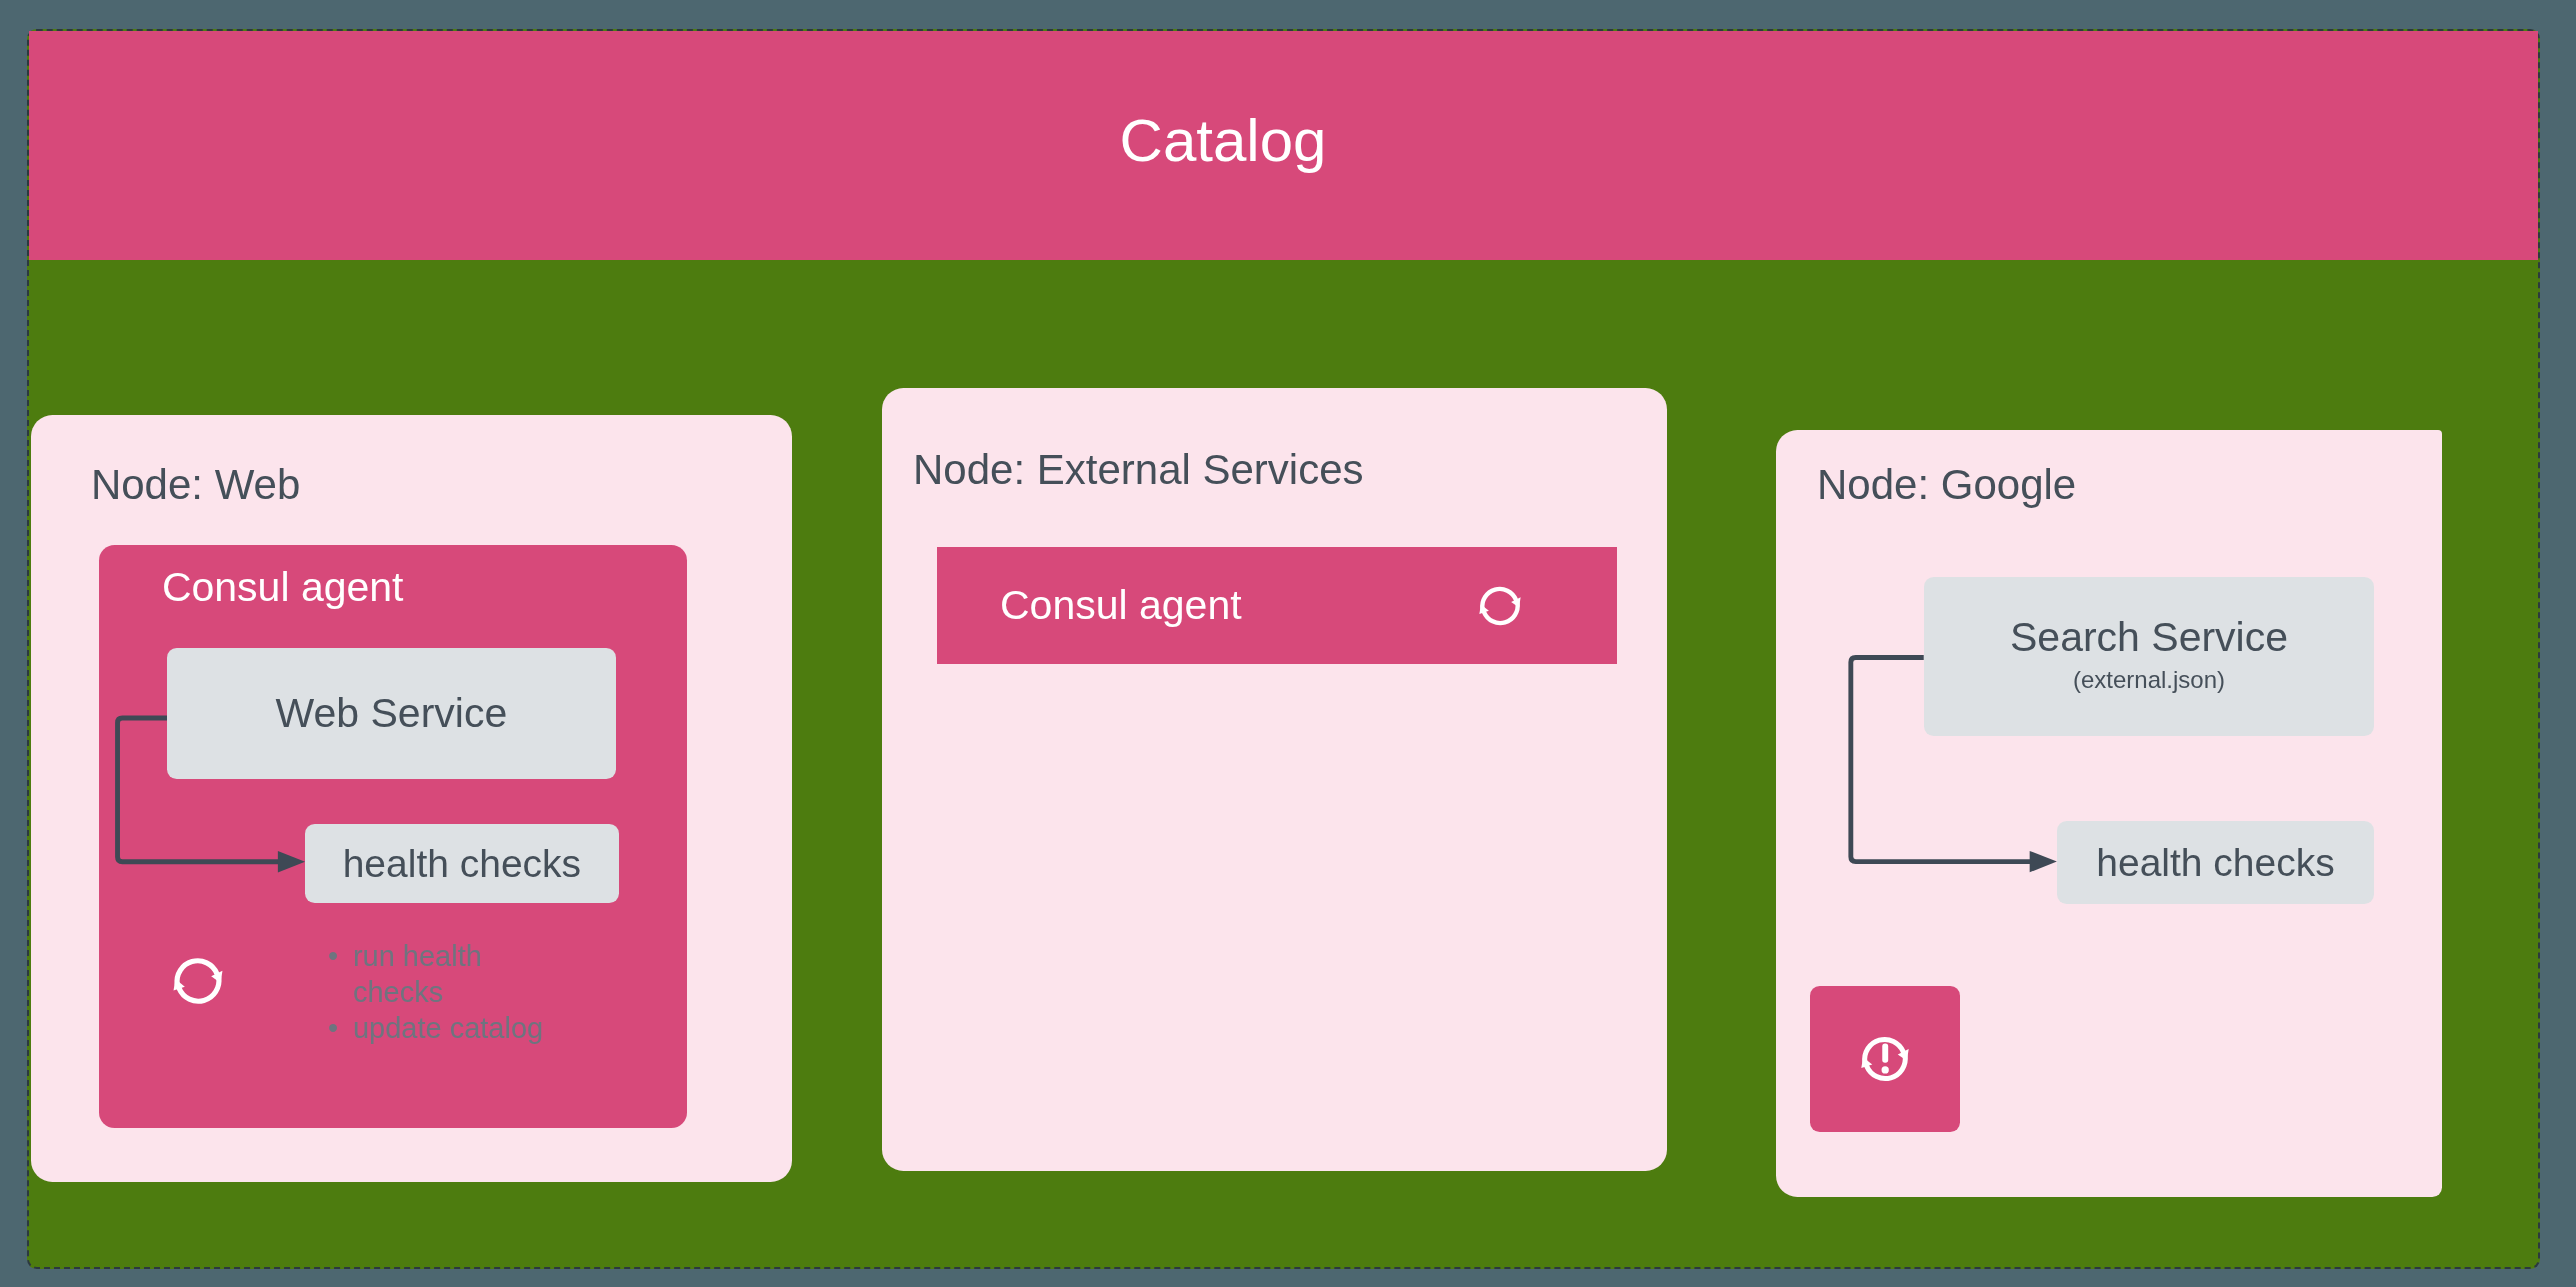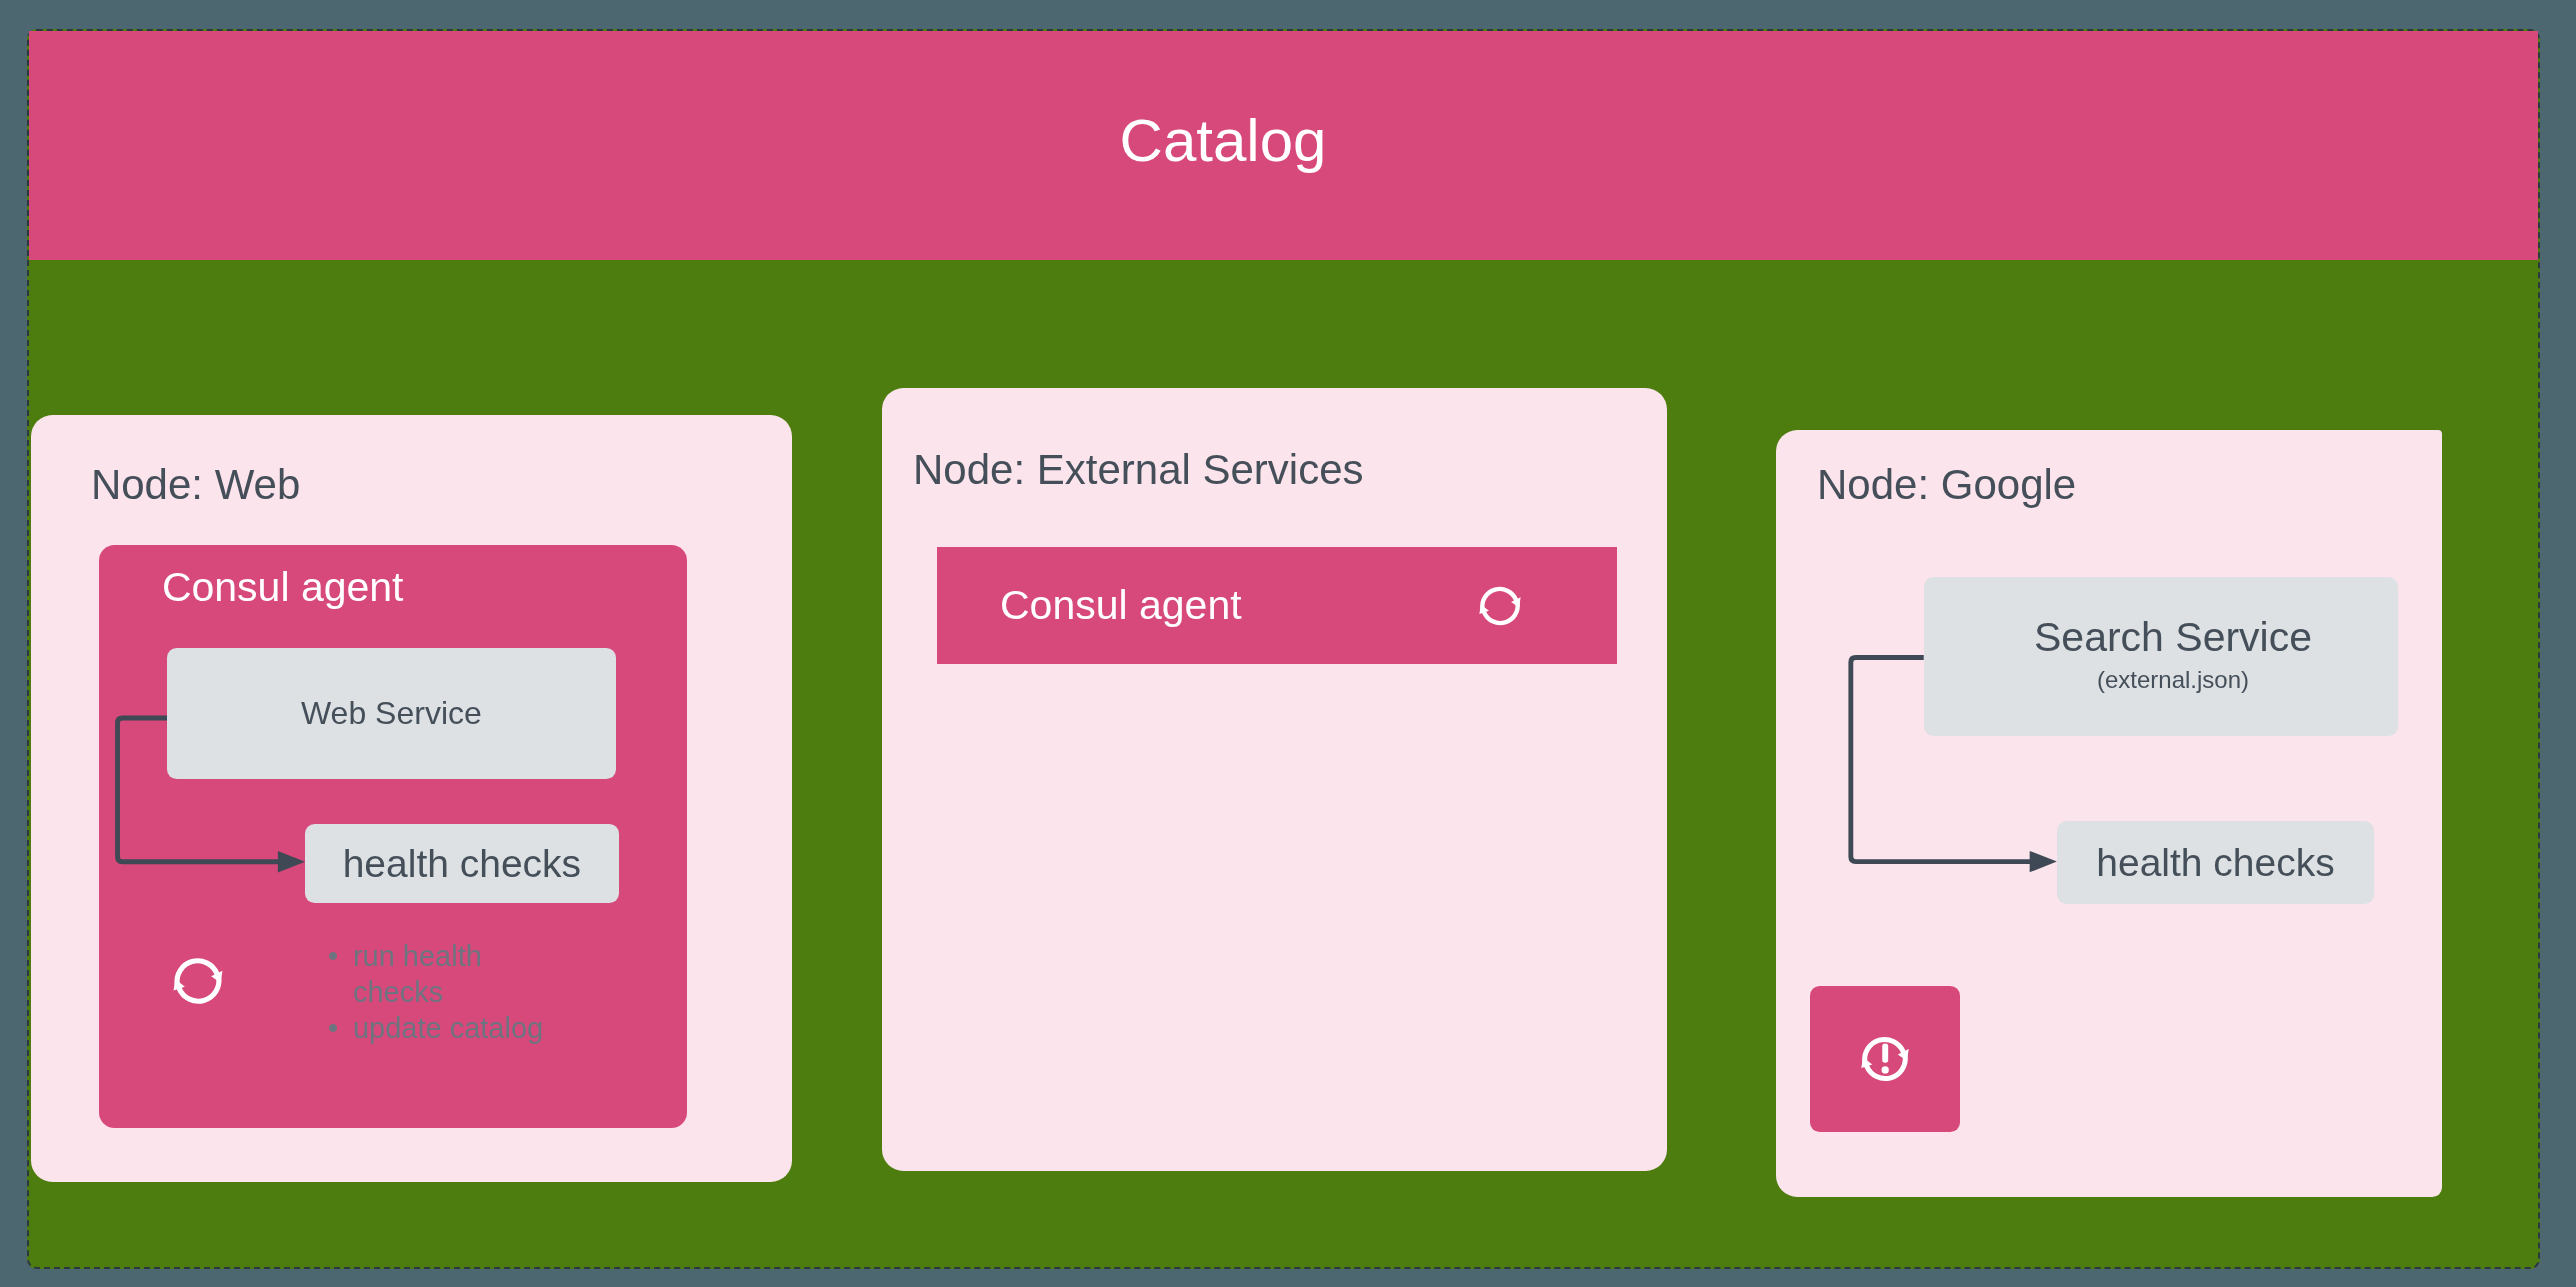--- a/index.html
+++ b/index.html
@@ -41,23 +41,23 @@
     position:absolute;left:68px;top:130px;width:588px;height:583px;
     background:#d7497a;border-radius:15.6px;
   }
   .agent-label{color:#ffffff;font-size:41px;white-space:nowrap;}
   .agent-box .agent-label{position:absolute;left:63px;top:19.4px;}
   .grey-box{
     position:absolute;background:#dde1e4;border-radius:9.7px;
     display:flex;align-items:center;justify-content:center;
     color:#454f59;text-align:center;
   }
-  .web-service{left:68px;top:103px;width:449px;height:131px;font-size:32px;}
+  .web-service{left:68px;top:103px;width:449px;height:131px;font-size:41px;}
   .health-web{left:206px;top:279px;width:314px;height:79px;font-size:39px;}
-  .search-service{left:148px;top:147px;width:450px;height:159px;flex-direction:column;padding-left:24px;}
+  .search-service{left:148px;top:147px;width:450px;height:159px;flex-direction:column;}
   .search-service .box-title{font-size:41px;line-height:45px;}
   .search-service .box-sub{font-size:24px;line-height:39px;}
   .health-google{left:281px;top:391px;width:317px;height:83px;font-size:39px;}
   svg.overlay{position:absolute;left:0;top:0;pointer-events:none;}
   .sync-big{position:absolute;left:67px;top:404px;width:64px;height:64px;}
   .sync-small{position:absolute;left:536px;top:32px;width:54px;height:54px;}
   .sync-square{
     position:absolute;left:34px;top:556px;width:150px;height:146px;
     background:#d7497a;border-radius:9.7px;
     display:flex;align-items:center;justify-content:center;

